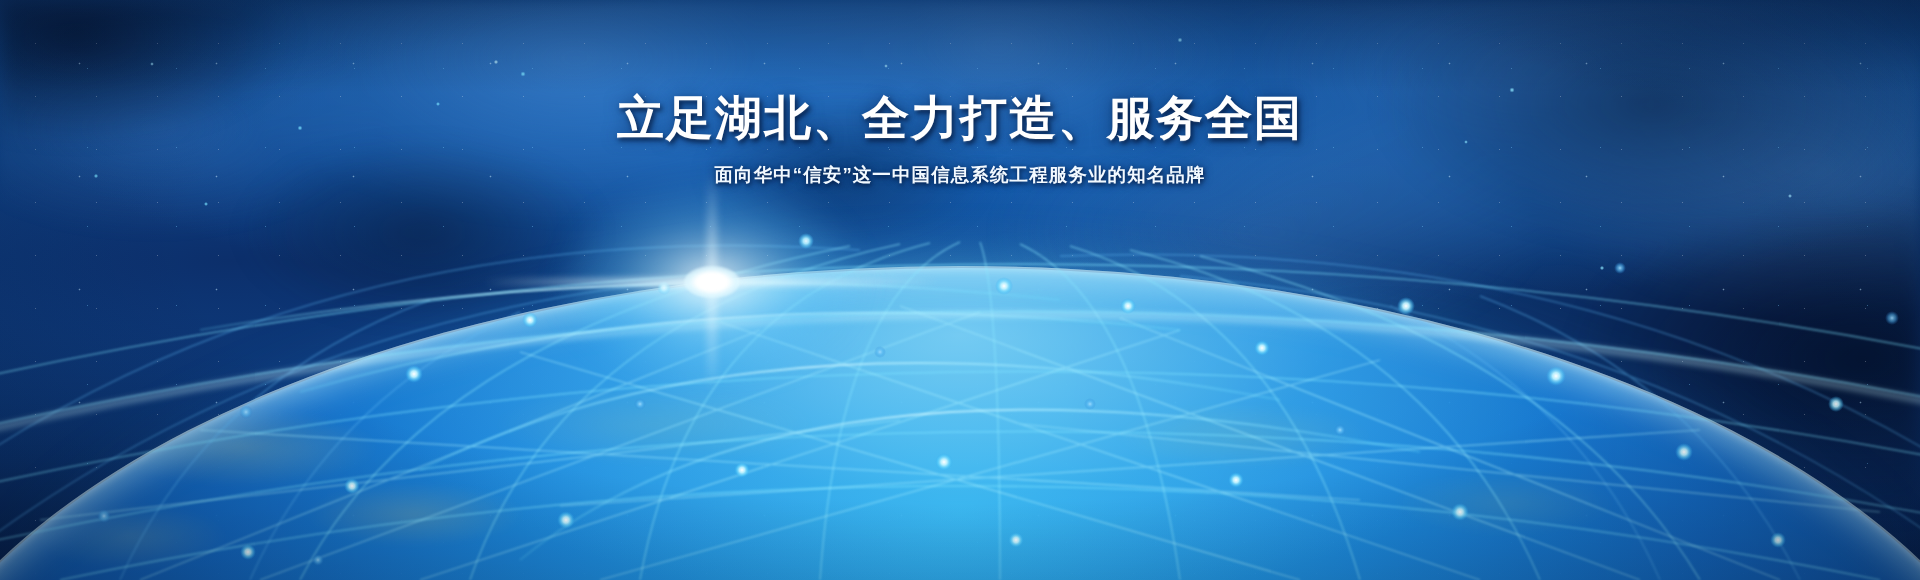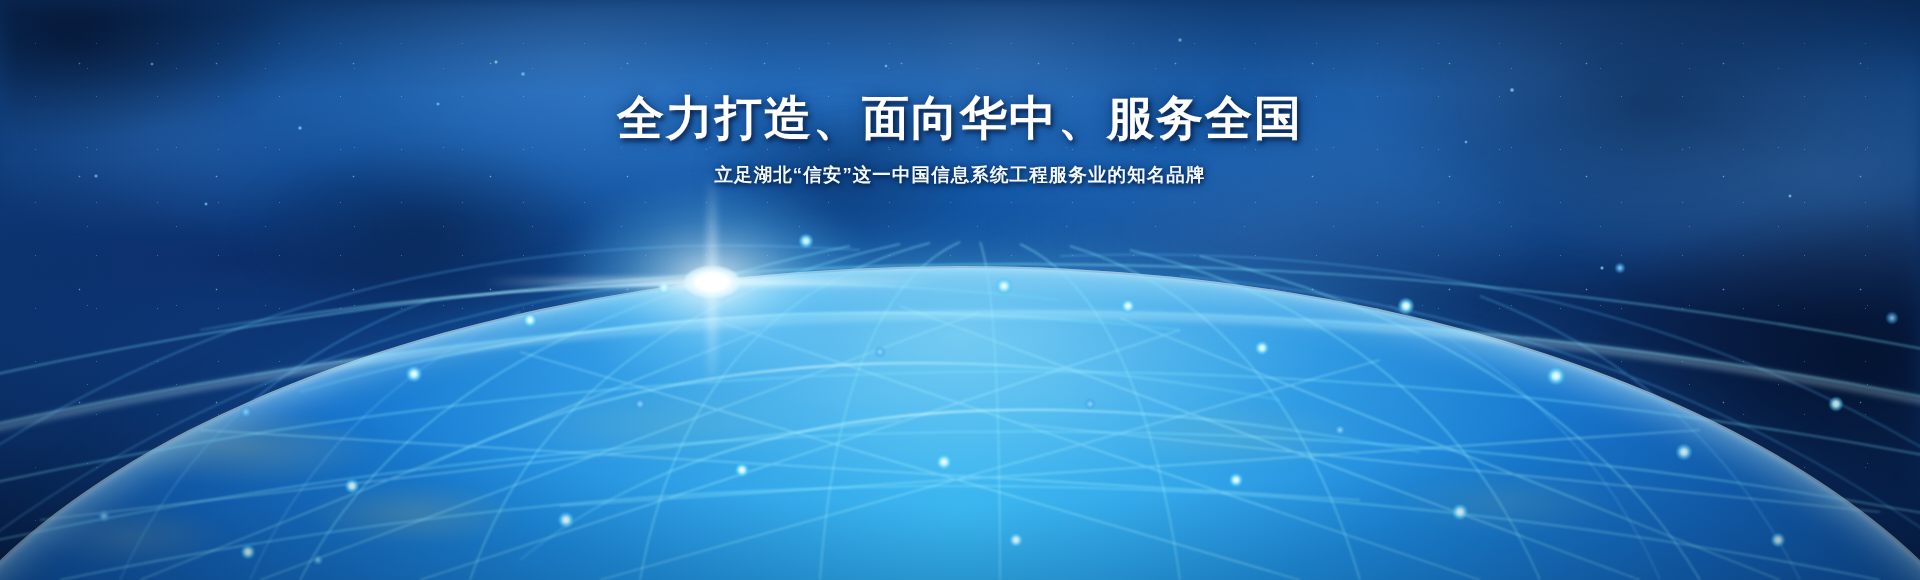--- a/index.html
+++ b/index.html
@@ -307,17 +307,17 @@
   <div id="hotspot">
     <div class="bloom"></div>
     <div class="ray-v"></div>
     <div class="ray-h"></div>
     <div class="core"></div>
   </div>
 
   <div class="layer" id="vignette"></div>
 
   <div id="text-block">
-    <h1 id="banner-title">全力打造、面向华中、服务全国</h1>
-    <p id="banner-subtitle">立足湖北“信安”这一中国信息系统工程服务业的知名品牌</p>
+    <h1 id="banner-title">立足湖北、全力打造、服务全国</h1>
+    <p id="banner-subtitle">面向华中“信安”这一中国信息系统工程服务业的知名品牌</p>
   </div>
 
 </div>
 
 </body></html>

